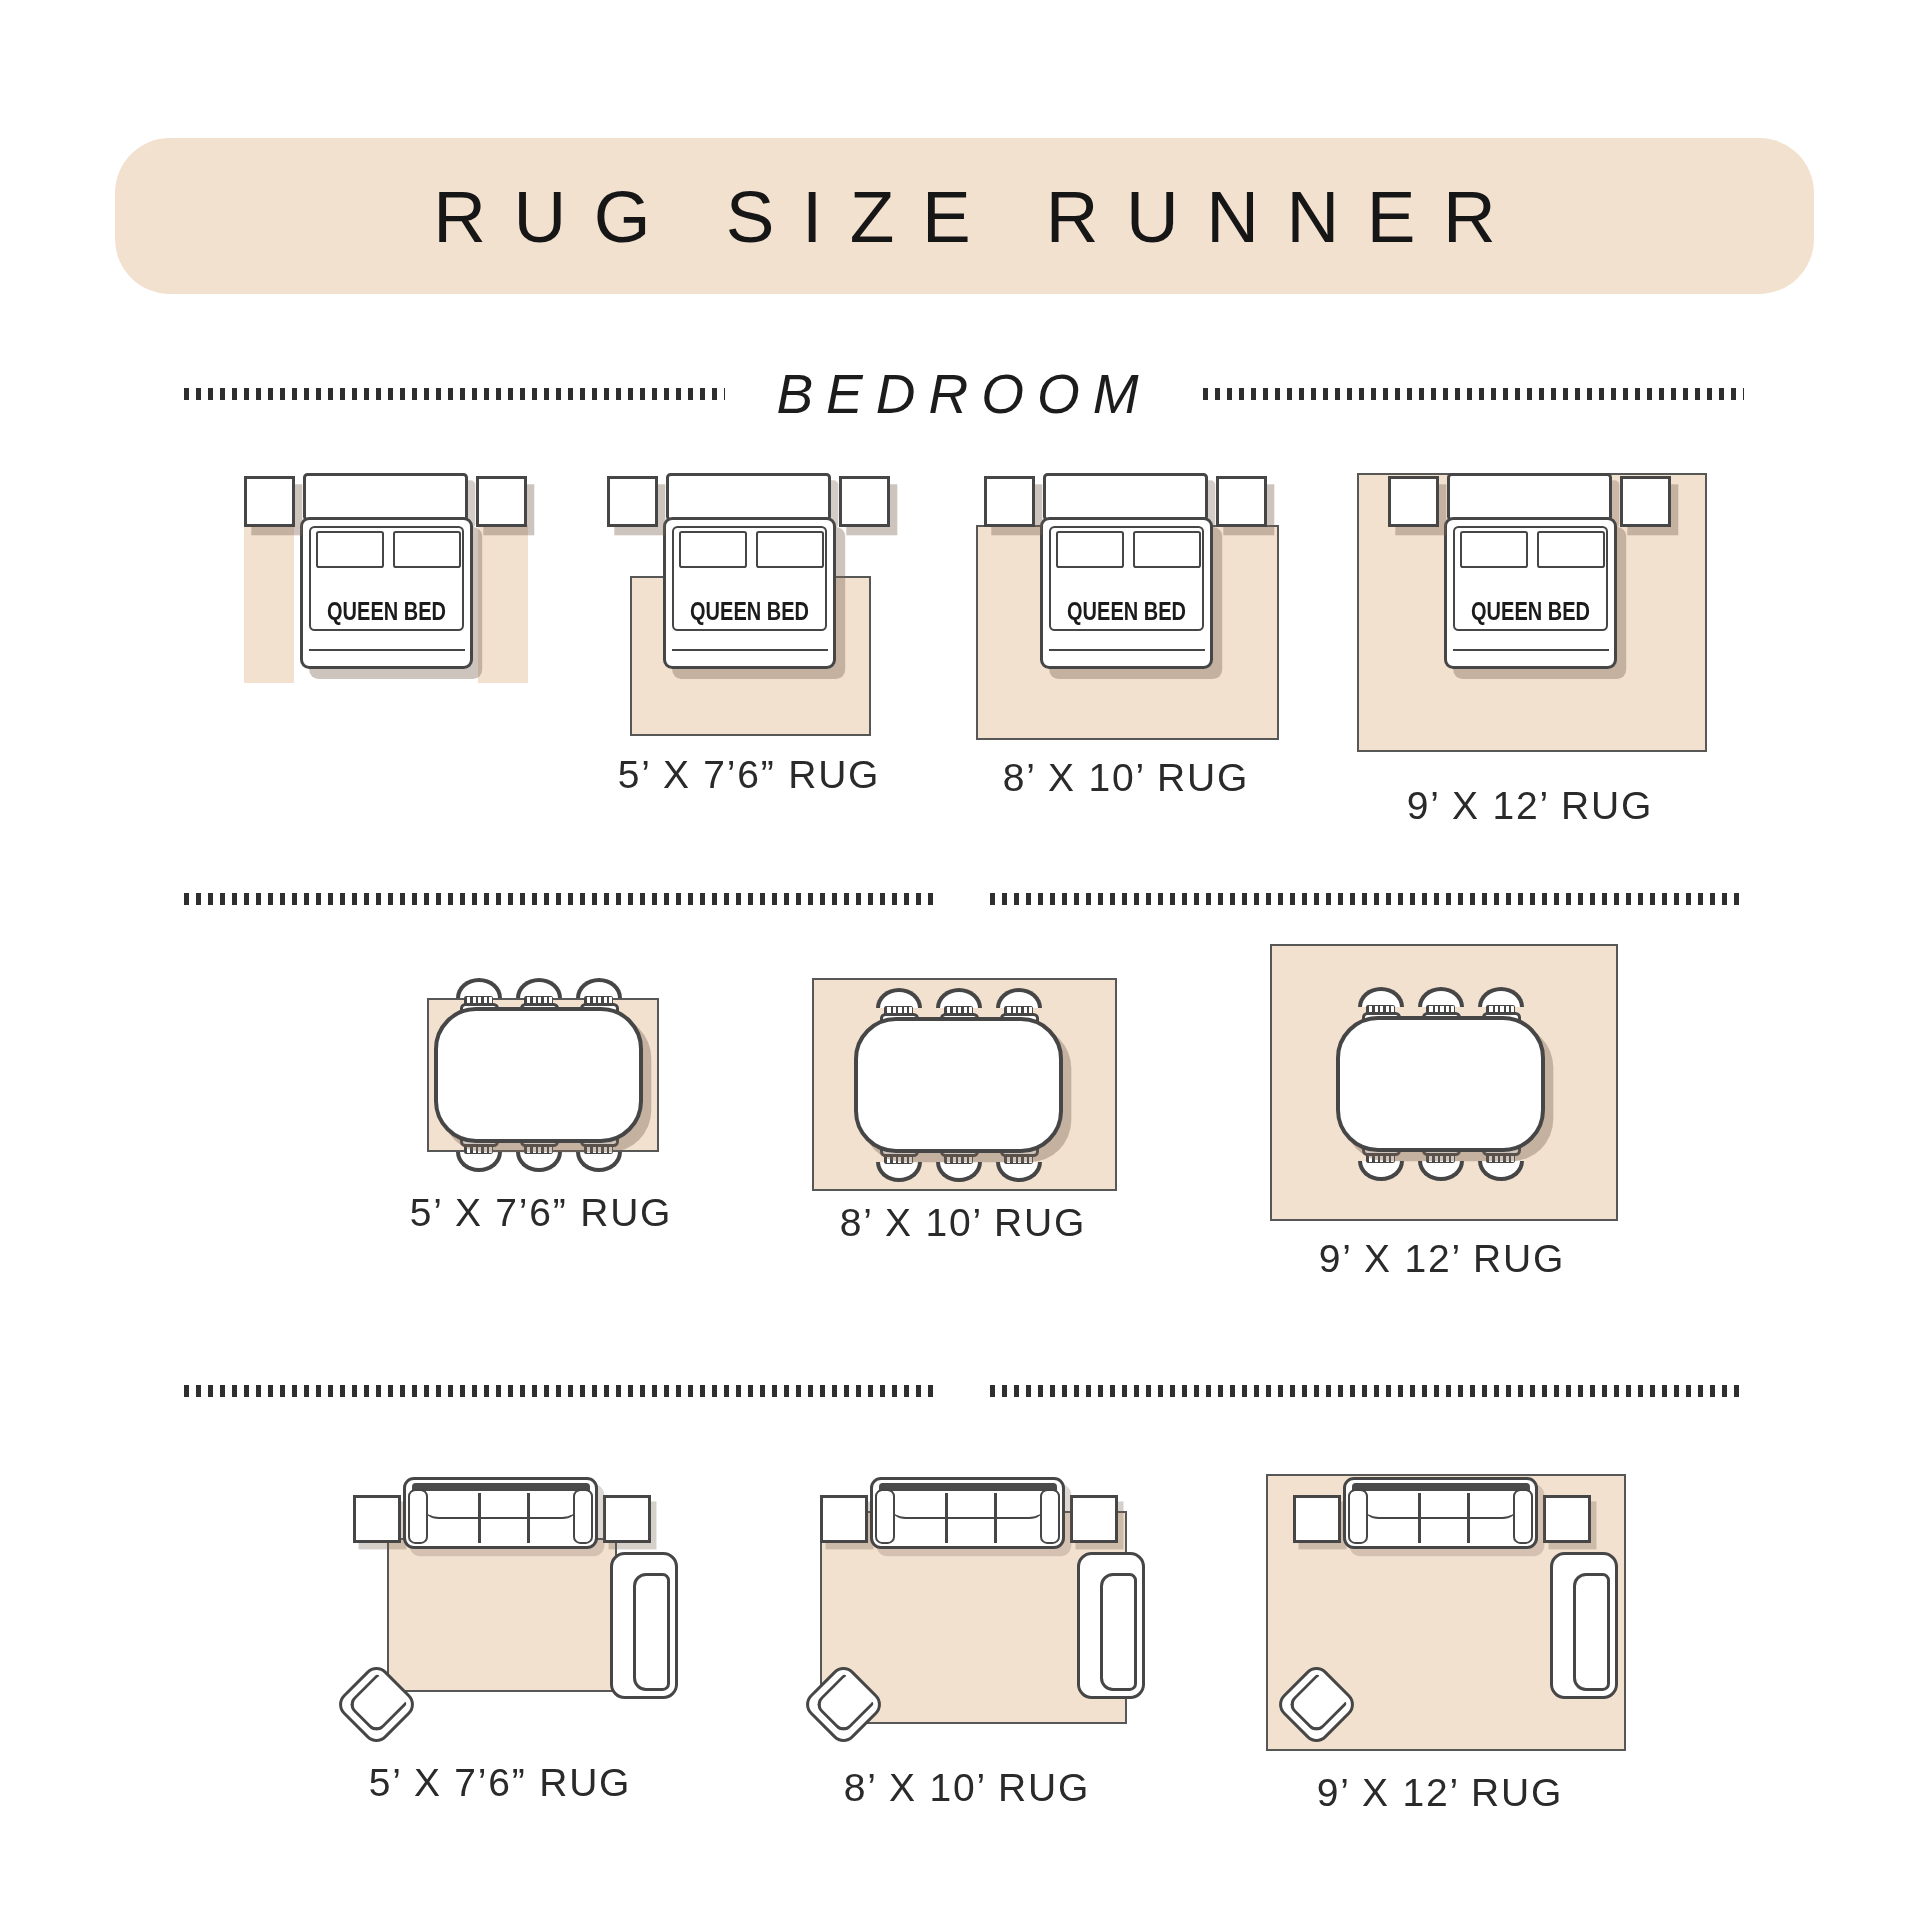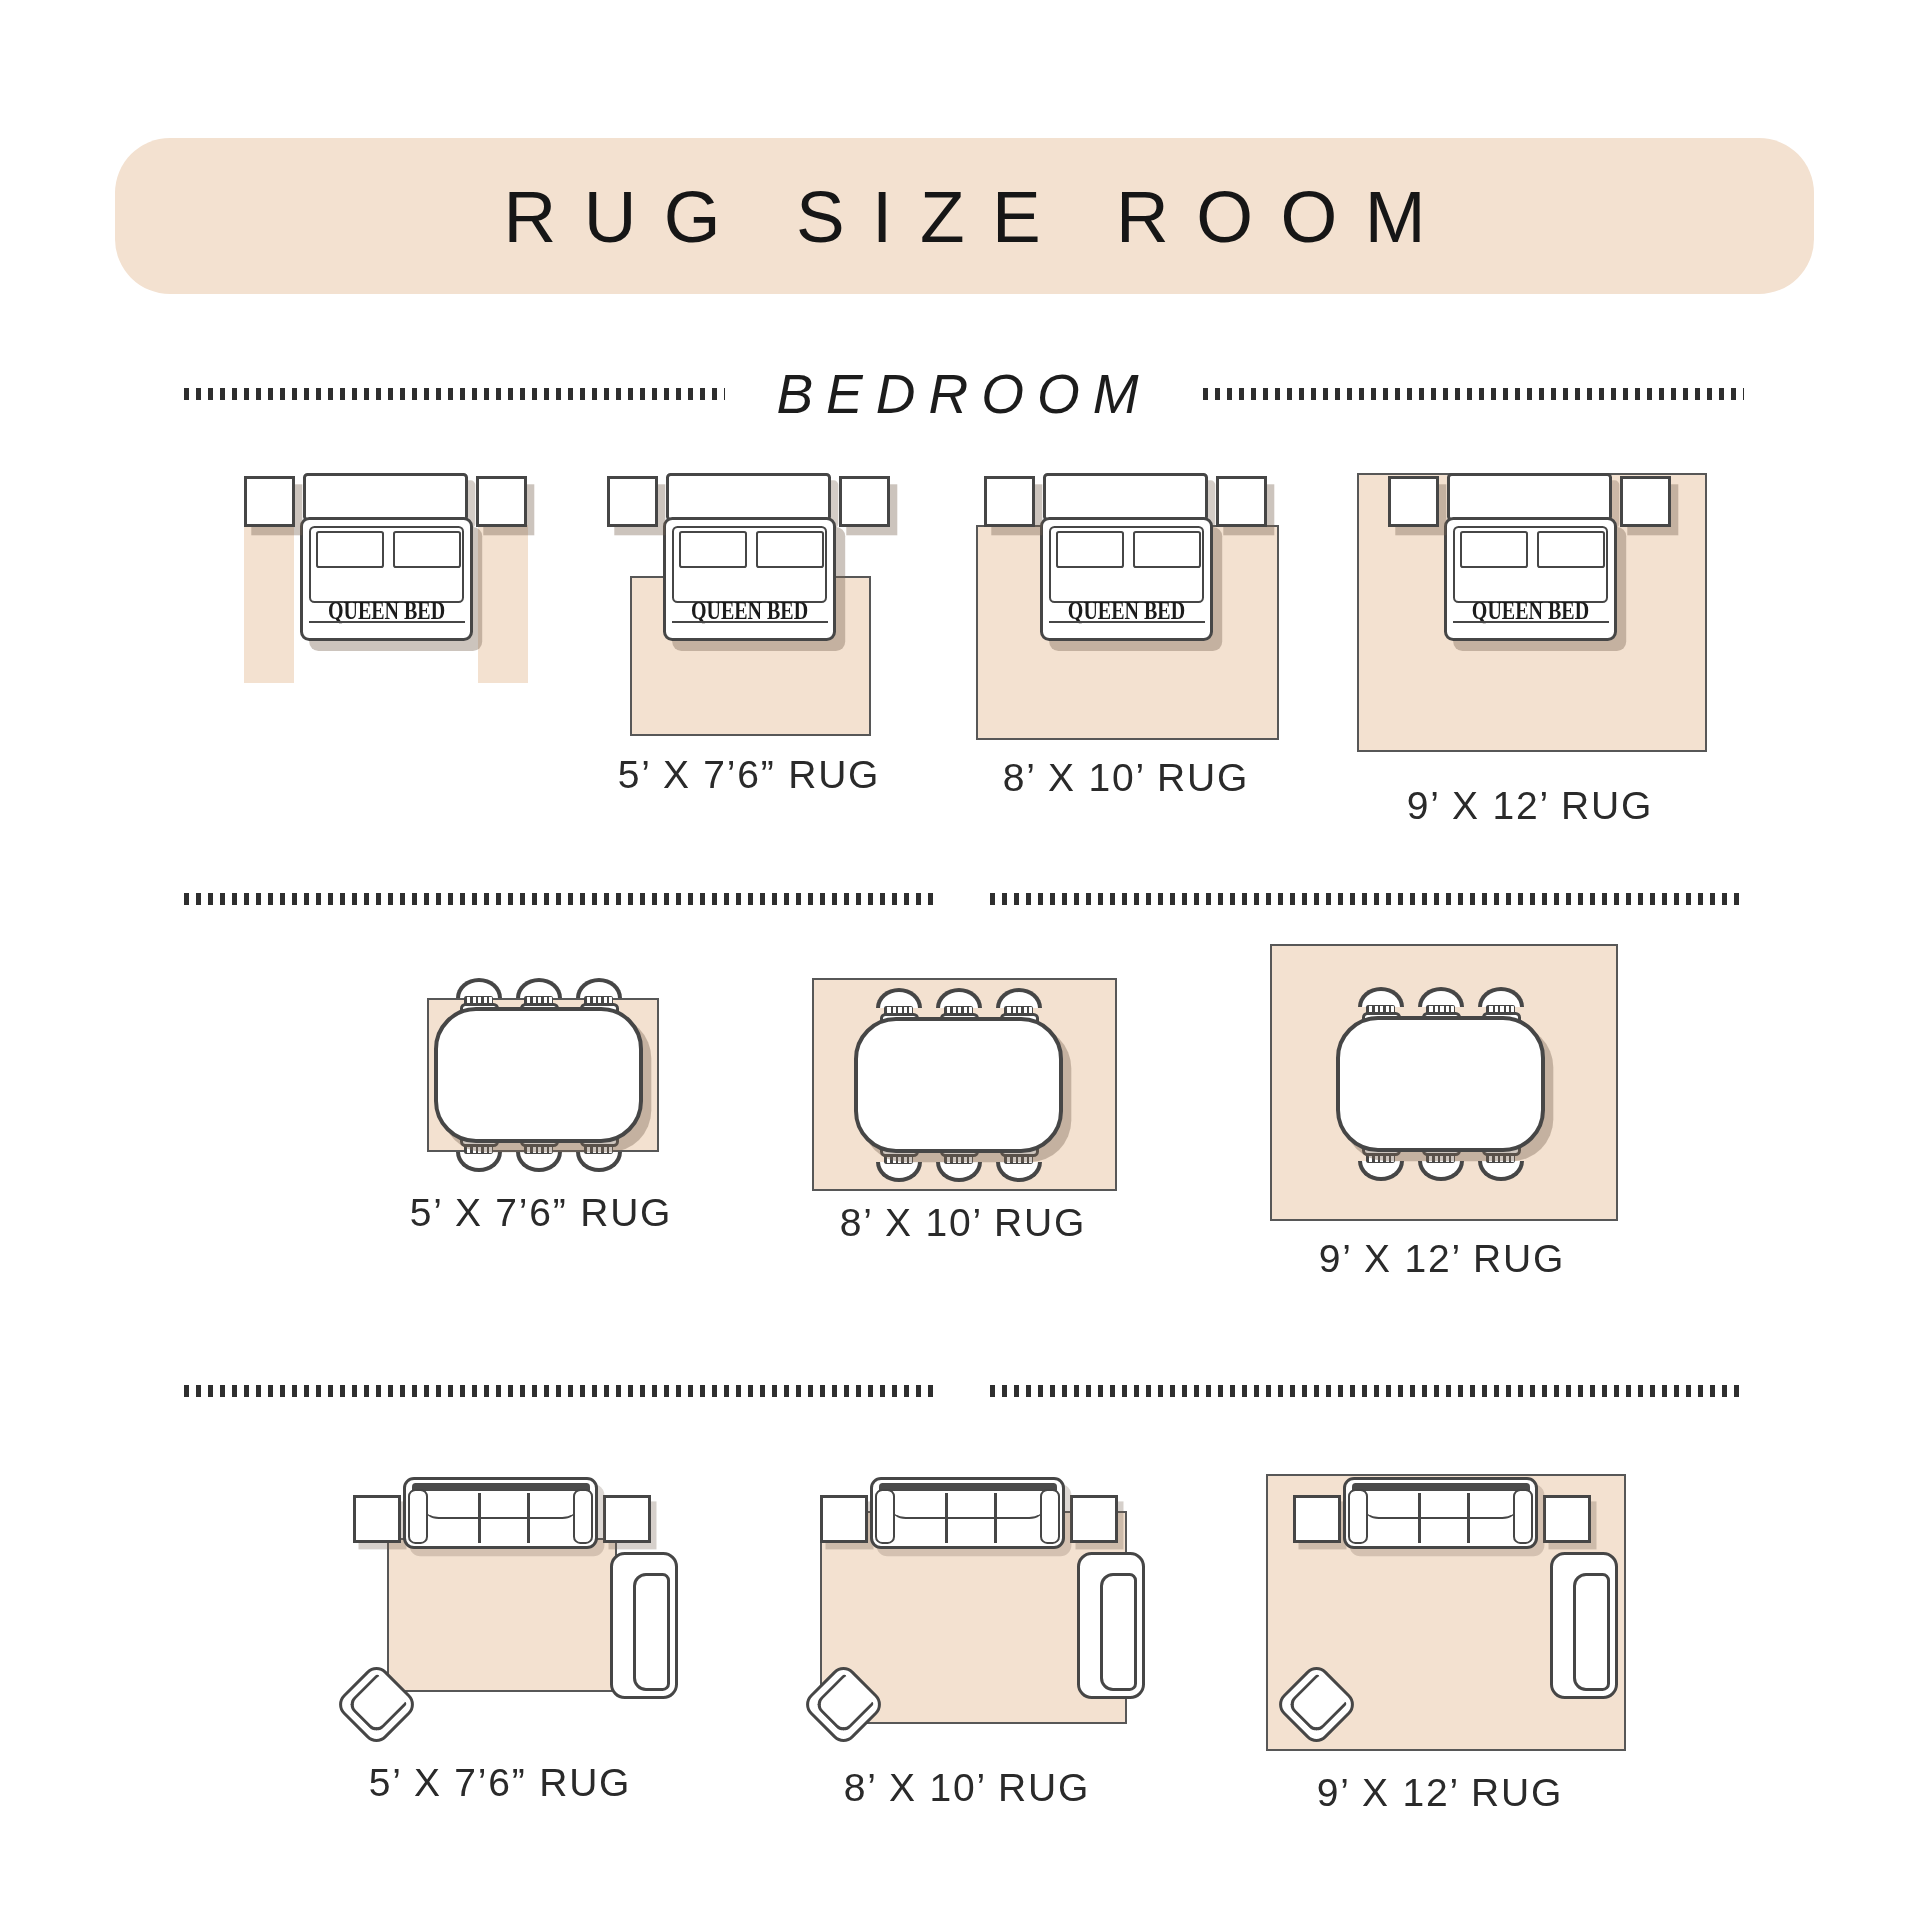--- a/index.html
+++ b/index.html
@@ -42,24 +42,23 @@
     position:absolute;left:110px;top:9.2px;width:165px;height:48px;background:#fff;
     border:3.7px solid #464646;border-radius:4.6px;box-sizing:border-box;
     box-shadow:7.3px 7.3px 0 rgba(120,100,82,.32);
   }
   .nightstand{
     position:absolute;top:12px;width:51px;height:51px;background:#fff;
     border:3.7px solid #464646;box-sizing:border-box;
     box-shadow:7.3px 8.3px 0 rgba(120,100,82,.38);
   }
   .bed{
-    position:absolute;left:107px;top:53px;width:173px;height:124px;background:#fff;
+    position:absolute;left:107px;top:53px;width:173px;height:152px;background:#fff;
     border:3.7px solid #464646;border-radius:9.2px;box-sizing:border-box;
     box-shadow:9.2px 10px 0 rgba(120,100,82,.38);
-    font-family:Liberation Serif, serif;
   }
   .bed::before{
     content:"";position:absolute;left:6.4px;right:6.4px;top:6.4px;bottom:35px;
     border:2.8px solid #464646;border-radius:5.5px;
   }
   .pillow{
     position:absolute;top:11px;width:68px;height:37px;background:#fff;
     border:2.8px solid #464646;border-radius:2.8px;box-sizing:border-box;
   }
   .bed-label{
@@ -132,21 +131,21 @@
     position:absolute;left:6.4px;right:6.4px;top:4.6px;bottom:6.4px;
     border-left:3.7px solid #464646;border-bottom:3.7px solid #464646;border-right:3.7px solid #464646;
     border-radius:3.7px 3.7px 11px 11px;
   }
   .z1{z-index:1;} .z2{z-index:2;} .z3{z-index:3;} .z4{z-index:4;}
 </style>
 </head>
 <body>
 
 <div class="title-bar">
-  <span>RUG SIZE ROOM</span>
+  <span>RUG SIZE RUNNER</span>
 </div>
 
 <div class="section-header" style="top:360px;">
   <div class="dotline"></div>
   <div class="section-title">BEDROOM</div>
   <div class="dotline"></div>
 </div>
 
 <div class="cell" style="left:193px;top:464px;width:386px;height:367px;">
   <div class="runner z1" style="left:51px;"></div>

